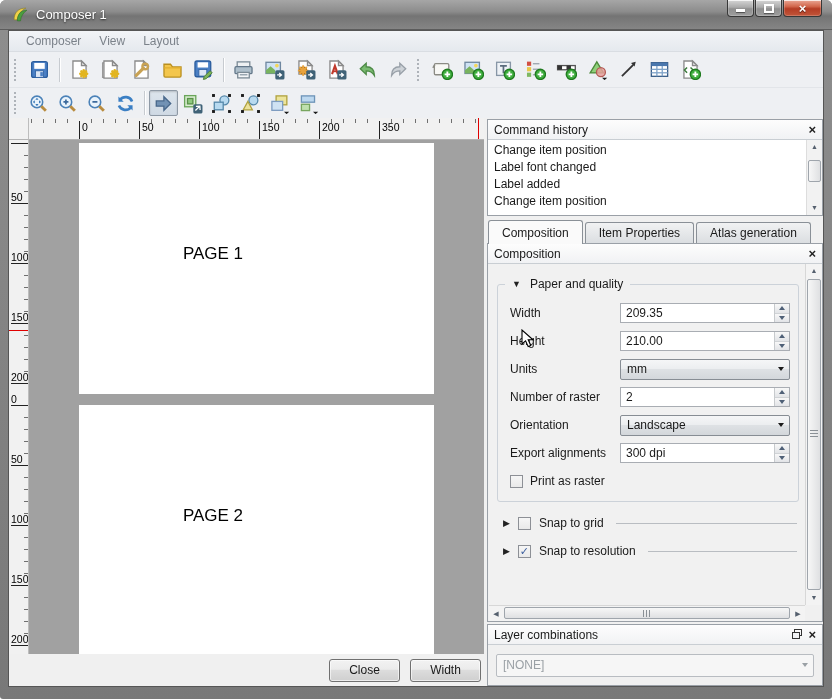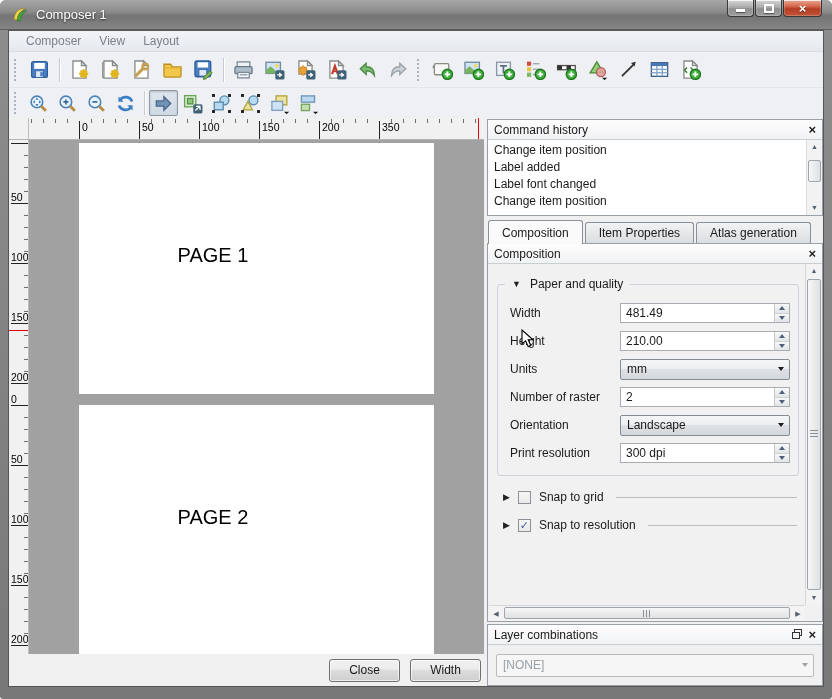--- a/index.html
+++ b/index.html
@@ -49,21 +49,21 @@
   .hr-lab{position:absolute;top:3px;font-size:10.5px;color:#000;}
   .hr-mark{position:absolute;top:0;bottom:0;width:1px;background:#e00000;}
   .canvas-row{flex:1;display:flex;overflow:hidden;}
   .vruler{width:20px;flex:0 0 20px;background:#f1f1f1;border-right:1px solid #bdbdbd;position:relative;overflow:hidden;}
   .vr-tick{position:absolute;left:2px;right:0;height:1px;background:#222;}
   .vr-min{position:absolute;right:0;width:4px;height:1px;background:#707070;}
   .vr-lab{position:absolute;left:2px;font-size:10.5px;color:#000;}
   .vr-mark{position:absolute;left:0;right:0;height:1px;background:#e00000;}
   .canvas{flex:1;background:#a1a1a1;position:relative;overflow:hidden;}
   .page{position:absolute;left:50px;width:355px;height:251px;background:#fff;}
-  .page-label{position:absolute;left:94px;top:101px;width:80px;text-align:center;font-size:20px;color:#000;}
+  .page-label{position:absolute;left:94px;top:101px;width:80px;text-align:center;font-size:17px;color:#000;}
   .left-footer{height:32px;flex:0 0 32px;display:flex;justify-content:flex-end;align-items:center;gap:10px;padding-right:3px;background:#f0f0f0;}
   .btn{min-width:71px;height:23px;border:1px solid #707070;border-radius:3px;font-size:12px;text-align:center;line-height:21px;
     background:linear-gradient(#f2f2f2,#ebebeb 45%,#dddddd 46%,#cfcfcf);box-shadow:inset 0 0 0 1px rgba(255,255,255,.6);}
   .splitter{width:3px;flex:0 0 3px;background:#f0f0f0;}
   
   .right-col{width:336px;flex:0 0 336px;display:flex;flex-direction:column;padding-top:1px;overflow:hidden;}
   .panel{border:1px solid #9aa0a7;background:#f0f0f0;}
   .panel-title{height:20px;display:flex;align-items:center;padding:0 6px;font-size:12px;
     background:linear-gradient(#fdfdfd,#f1f2f4);border-bottom:1px solid #c9ced3;justify-content:flex-end;}
   .pt-btns{margin-left:auto;display:flex;align-items:center;gap:6px;}
@@ -635,22 +635,22 @@
 
         <div class="panel">
           <div class="panel-title">
             <span>Command history</span>
             <span class="pt-btns">
               <span class="pt-x">×</span>
             </span>
           </div>
           <div class="hist-list" id="hist-list">
               <div class="hist-item">Change item position</div>
+              <div class="hist-item">Label font changed</div>
               <div class="hist-item">Label added</div>
-              <div class="hist-item">Label font changed</div>
               <div class="hist-item">Change item position</div>
               <div class="hist-scroll">
                 <span class="sc-ar" style="top:0">▲</span>
                 <span class="sc-thumb" style="top:20px;height:22px"></span>
                 <span class="sc-ar" style="bottom:0">▼</span>
               </div>
             </div>
         </div>
 
         <div class="tabs" id="tabs">
@@ -673,21 +673,21 @@
                 <div class="gh-inner">
                   <span class="tri">▼</span>
                   <span>Paper and quality</span>
                 </div>
                 <div class="group-box">
 
 
                   <div class="frow">
                     <span class="flabel">Width</span>
                     <div class="spin">
-                      <span class="spin-val">481.49</span>
+                      <span class="spin-val">209.35</span>
                       <span class="spin-btns">
                         <span class="spin-up">
                             <span class="t-up-s"></span>
                           </span>
                         <span class="spin-dn">
                             <span class="t-dn-s"></span>
                           </span>
                       </span>
                     </div>
                   </div>
@@ -736,34 +736,38 @@
                     <span class="flabel">Orientation</span>
                     <div class="combo">
                       <span class="combo-val">Landscape</span>
                       <span class="combo-arr">
                           <span class="t-dn"></span>
                         </span>
                     </div>
                   </div>
 
                   <div class="frow">
-                    <span class="flabel">Print resolution</span>
+                    <span class="flabel">Export alignments</span>
                     <div class="spin">
                       <span class="spin-val">300 dpi</span>
                       <span class="spin-btns">
                         <span class="spin-up">
                             <span class="t-up-s"></span>
                           </span>
                         <span class="spin-dn">
                             <span class="t-dn-s"></span>
                           </span>
                       </span>
                     </div>
                   </div>
 
+                  <div class="cbrow">
+                    <span class="cb"></span>
+                    <span>Print as raster</span>
+                  </div>
 
                 </div>
               </div>
 
               <div class="snap-row">
                 <span class="tri">▶</span>
                 <span class="cb"></span>
                 <span>Snap to grid</span>
                 <span class="snap-line"></span>
               </div>

